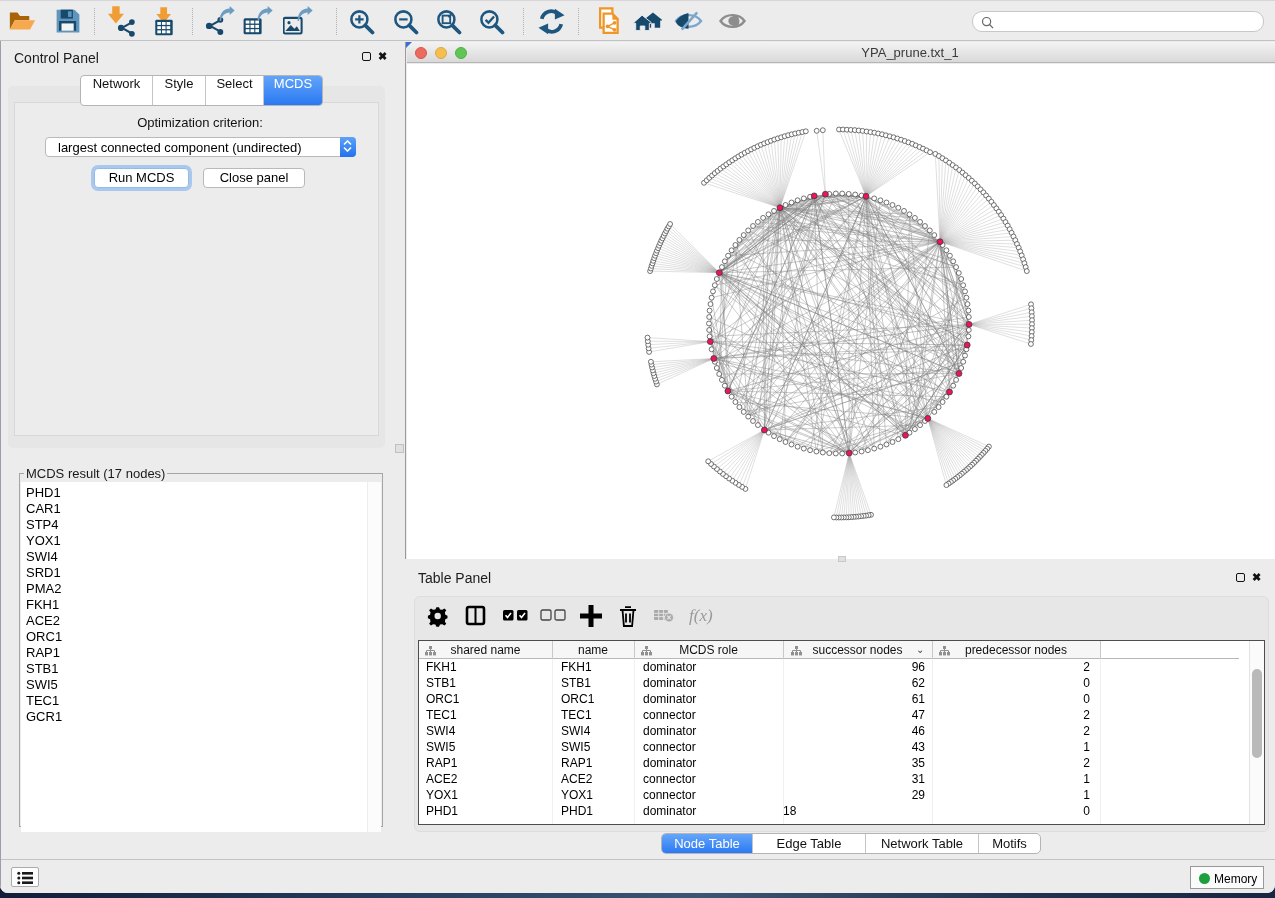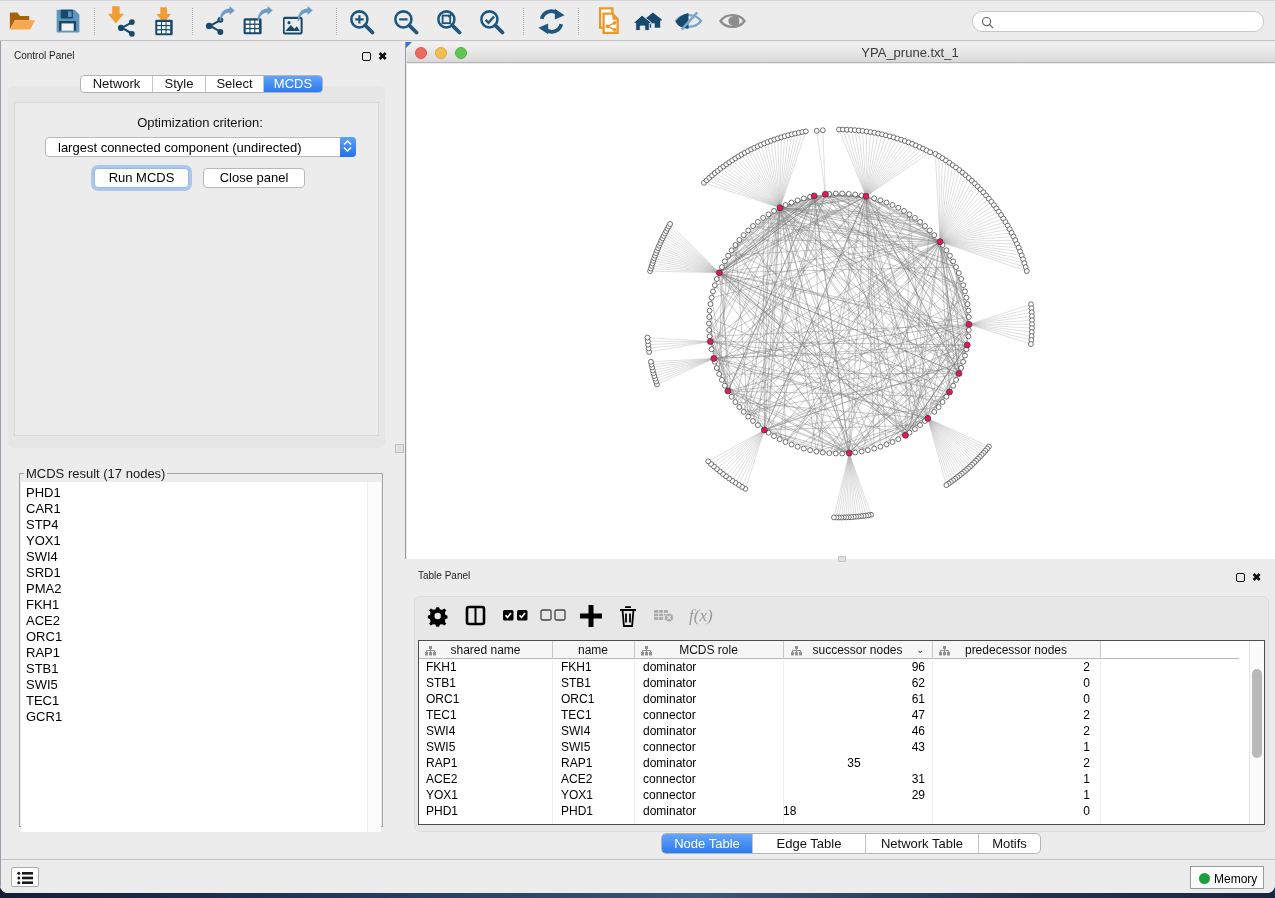--- a/index.html
+++ b/index.html
@@ -2,24 +2,24 @@
 <html><head><meta charset="utf-8"><style>
 *{margin:0;padding:0;box-sizing:border-box}
 html,body{width:1275px;height:898px;overflow:hidden}
 body{font-family:"Liberation Sans",sans-serif;background:linear-gradient(90deg,#131d38,#253c5e 30%,#3c5573 55%,#22334f 80%,#192641)}
 #win{position:absolute;left:0;top:0;width:1275px;height:893px;background:#ececec;border-radius:0 0 8px 8px;overflow:hidden}
 #win::before{content:"";position:absolute;left:0;top:41px;bottom:0;width:1px;background:#a39aab;z-index:50}
 #toolbar{position:absolute;left:0;top:0;width:1275px;height:41px;background:#edecec;border-top:1px solid #d7d5d7;border-bottom:1px solid #c3c2c2}
 .tsep{position:absolute;top:7px;height:27px;width:0;border-left:1px dotted #b0b0b0}
 #search{position:absolute;left:972px;top:10px;width:292px;height:21px;background:#fff;border:1px solid #c7c7c7;border-radius:10px}
 #cpanel{position:absolute;left:0;top:41px;width:393px;height:818px;background:#ececec}
-.ptitle{position:absolute;font-size:10px;color:#1c1c1c}
+.ptitle{position:absolute;font-size:14px;color:#1c1c1c}
 .pfloat{position:absolute;width:9px;height:9px;border:1.5px solid #111;border-radius:2px}
 .pclose{position:absolute;font-size:11px;color:#111;font-weight:bold}
-#ctabs{position:absolute;left:80px;top:34px;height:18px;display:flex;border:1px solid #b4b4b4;border-radius:4px;background:#fff;overflow:hidden}
+#ctabs{position:absolute;left:80px;top:34px;height:31px;display:flex;border:1px solid #b4b4b4;border-radius:4px;background:#fff;overflow:hidden}
 .seg{font-size:13px;color:#111;text-align:center;line-height:16px;border-right:1px solid #c4c4c4}
 .seg:last-child{border-right:none}
 .segsel{background:linear-gradient(#62a4f9,#2b79f2);color:#fff}
 #cpouter{position:absolute;left:8px;top:45px;width:377px;height:362px;background:#e6e6e6;border-radius:5px}
 #cpinner{position:absolute;left:14px;top:61px;width:365px;height:334px;background:#ececec;border:1px solid #d8d8d8}
 #combo{position:absolute;left:45px;top:96px;width:311px;height:20px;background:#fff;border:1px solid #b9b9b9;border-radius:4px;font-size:13px;color:#000;padding:2px 0 0 12px}
 #combobtn{position:absolute;right:-1px;top:-1px;width:16px;height:20px;background:linear-gradient(#5da1fa,#2272ee);border-radius:0 4px 4px 0}
 .btn{position:absolute;height:20px;background:#fff;border:1px solid #b9b9b9;border-radius:4px;font-size:13px;color:#000;text-align:center;line-height:18px}
 #runbtn{border-color:#94bbe8;box-shadow:0 0 0 3px rgba(127,177,239,.6)}
 #mcdsbox{position:absolute;left:19px;top:425px;width:364px;height:361px;border:1px solid #a5a5a5}
@@ -728,21 +728,21 @@
             <span style="left:7px">SWI5</span>
             <span style="left:142px">SWI5</span>
             <span style="left:224px">connector</span>
             <span style="left:364px;width:142px;text-align:right">43</span>
             <span style="left:513px;width:158px;text-align:right">1</span>
           </div>
           <div class="trow" style="top:114px">
             <span style="left:7px">RAP1</span>
             <span style="left:142px">RAP1</span>
             <span style="left:224px">dominator</span>
-            <span style="left:364px;width:142px;text-align:center">35</span>
+            <span style="left:364px;width:142px;text-align:right">35</span>
             <span style="left:513px;width:158px;text-align:right">2</span>
           </div>
           <div class="trow" style="top:130px">
             <span style="left:7px">ACE2</span>
             <span style="left:142px">ACE2</span>
             <span style="left:224px">connector</span>
             <span style="left:364px;width:142px;text-align:right">31</span>
             <span style="left:513px;width:158px;text-align:right">1</span>
           </div>
           <div class="trow" style="top:146px">

